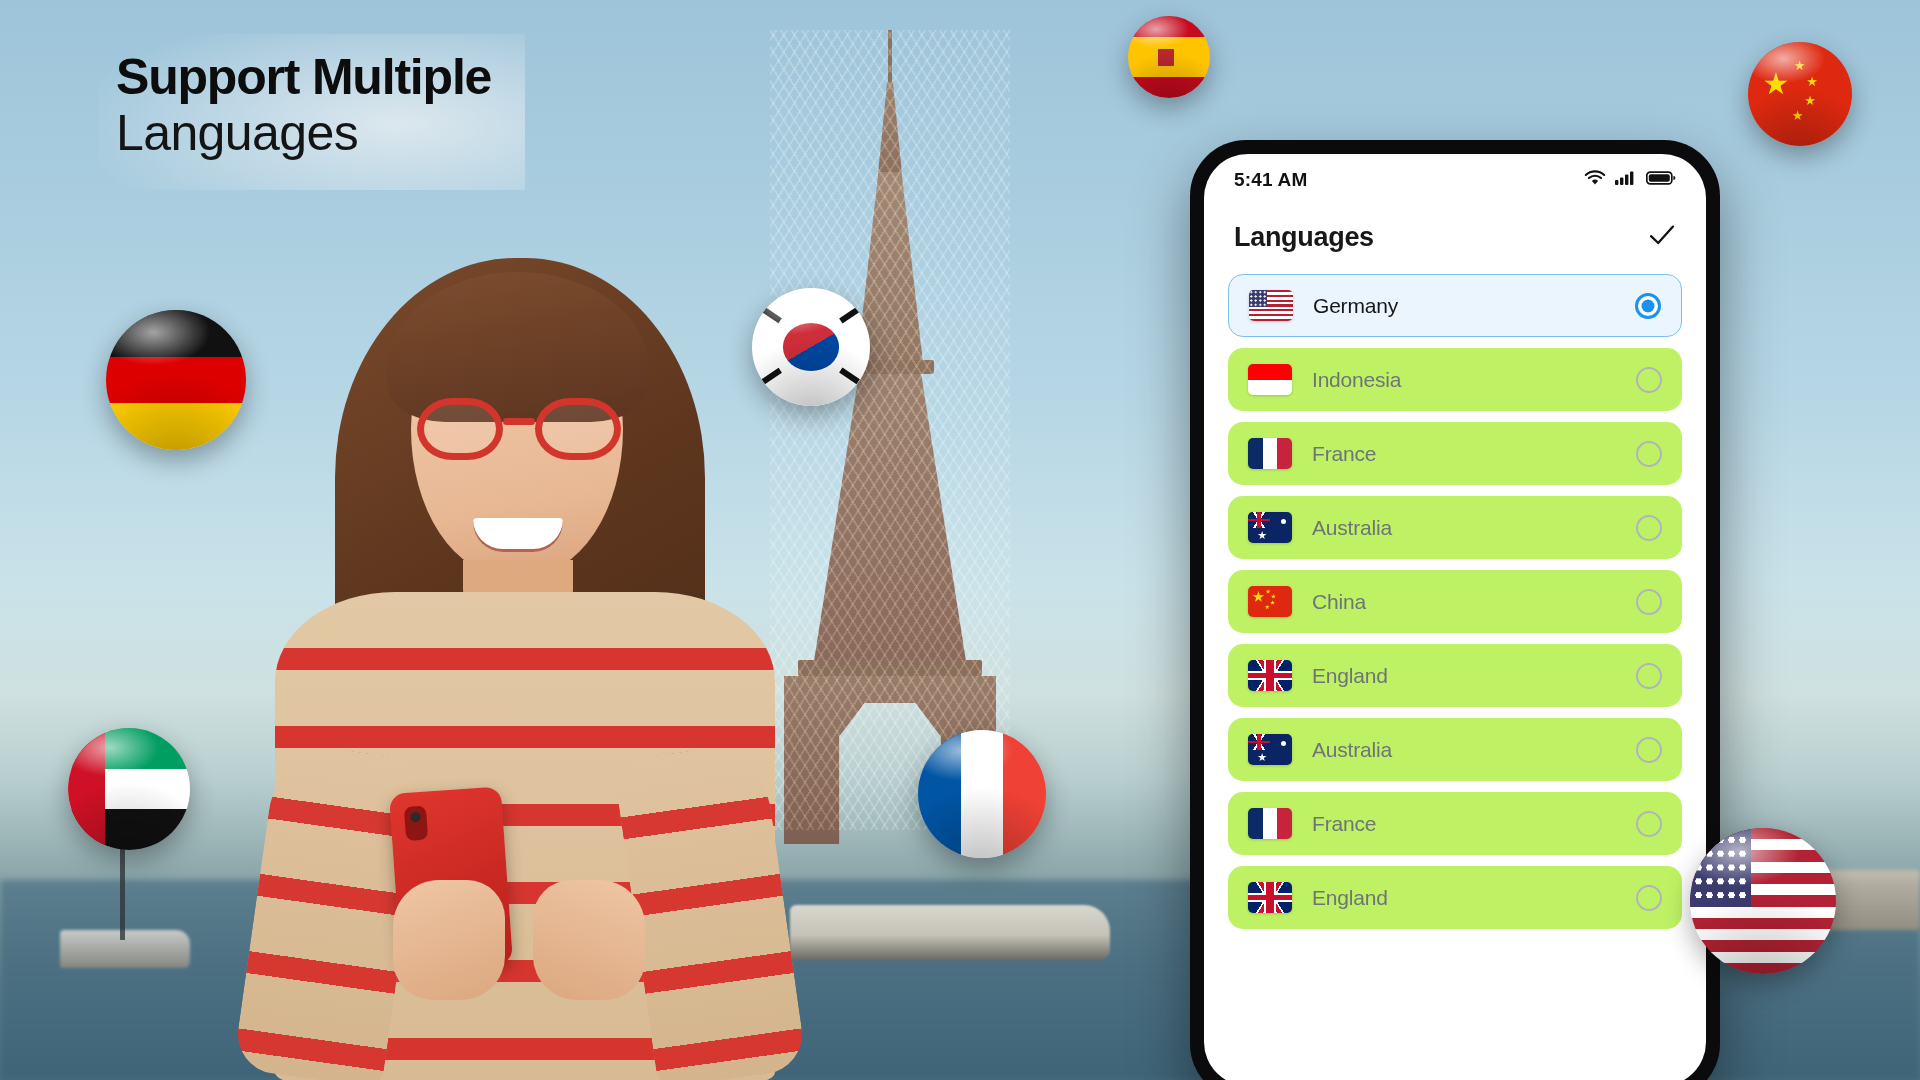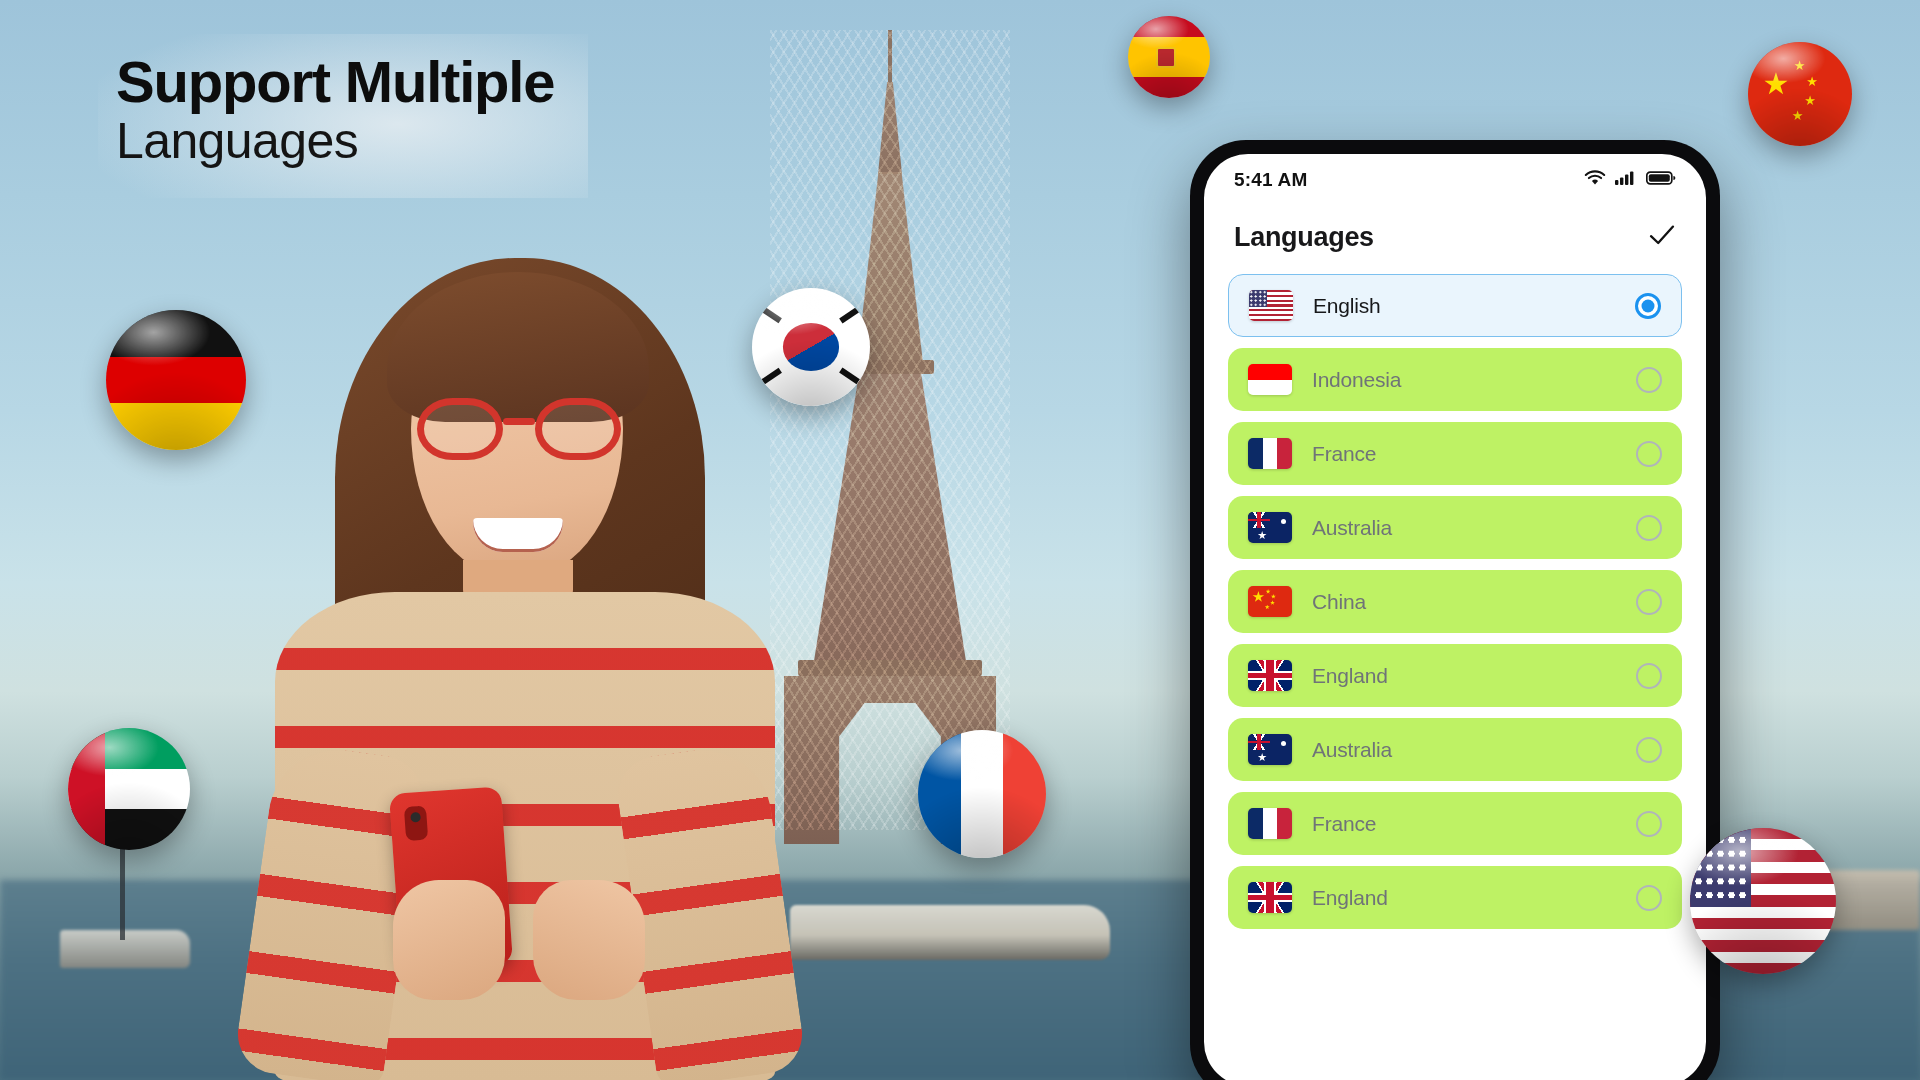--- a/index.html
+++ b/index.html
@@ -126,21 +126,21 @@
           background:#8e1612; border-radius:8px; }
   .redphone::after { content:""; position:absolute; left:20px; top:20px; width:10px; height:10px;
           background:#2b2b2b; border-radius:50%; }
 
   
   #headline {
     position:absolute; left:98px; top:34px; z-index:40;
     padding:18px 34px 26px 18px;
     background:radial-gradient(ellipse 420px 150px at 300px 90px, rgba(235,240,243,.78) 0%, rgba(235,240,243,0) 78%);
   }
-  #headline .l1 { font-size:58px; font-weight:bold; color:#0d0d0d; letter-spacing:-1.2px; line-height:1.02; white-space:nowrap; }
+  #headline .l1 { font-size:50px; font-weight:bold; color:#0d0d0d; letter-spacing:-1.2px; line-height:1.02; white-space:nowrap; }
   #headline .l2 { font-size:50px; font-weight:400; color:#141414; letter-spacing:-.6px; line-height:1.22; }
 
   
   .badge {
     position:absolute; border-radius:50%; overflow:hidden; z-index:45;
     box-shadow:0 10px 26px rgba(0,0,0,.32), inset 0 0 0 1px rgba(0,0,0,.08);
   }
   .badge .gloss {
     position:absolute; inset:0; border-radius:50%; pointer-events:none;
     background:
@@ -400,21 +400,21 @@
           <path d="M3 15.2 L10.2 22 L25 5.6" stroke="#121212" stroke-width="2.3" fill="none" stroke-linecap="round" stroke-linejoin="round"></path>
         </svg>
       </div>
     </div>
 
     <div id="langlist">
         <div class="lrow sel">
           <div class="flag lf-usa">
             <i></i>
           </div>
-          <div class="label">English</div>
+          <div class="label">Germany</div>
           <div class="radio on"></div>
         </div>
         <div class="lrow">
           <div class="flag lf-indonesia"></div>
           <div class="label">Indonesia</div>
           <div class="radio"></div>
         </div>
         <div class="lrow">
           <div class="flag lf-france"></div>
           <div class="label">France</div>

